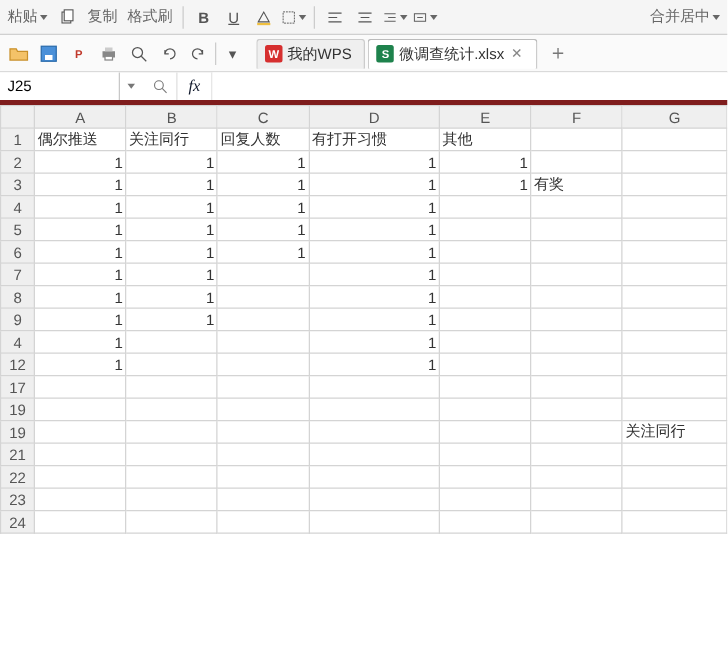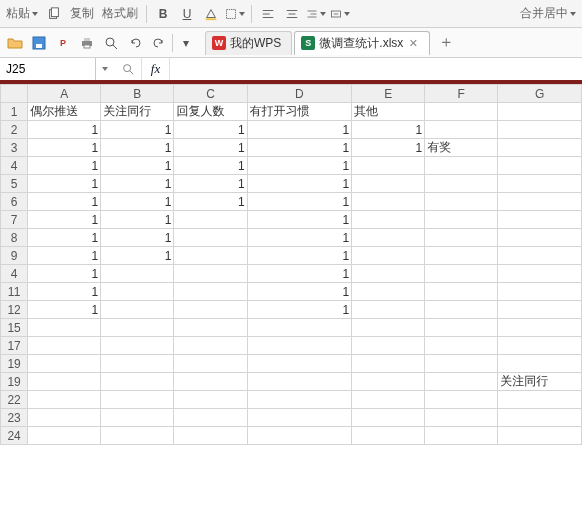--- a/index.html
+++ b/index.html
@@ -431,50 +431,30 @@
           <th class="rowhdr">4</th>
           <td>1</td>
           <td></td>
           <td></td>
           <td>1</td>
           <td></td>
           <td></td>
           <td></td>
         </tr>
         <tr>
-          <th class="rowhdr">11</th>
-          <td>1</td>
-          <td></td>
-          <td></td>
-          <td>1</td>
-          <td></td>
-          <td></td>
-          <td></td>
-        </tr>
-        <tr>
           <th class="rowhdr">12</th>
           <td>1</td>
           <td></td>
           <td></td>
           <td>1</td>
           <td></td>
           <td></td>
           <td></td>
         </tr>
         <tr>
-          <th class="rowhdr">15</th>
-          <td></td>
-          <td></td>
-          <td></td>
-          <td></td>
-          <td></td>
-          <td></td>
-          <td></td>
-        </tr>
-        <tr>
           <th class="rowhdr">17</th>
           <td></td>
           <td></td>
           <td></td>
           <td></td>
           <td></td>
           <td></td>
           <td></td>
         </tr>
         <tr>
@@ -489,20 +469,30 @@
         </tr>
         <tr>
           <th class="rowhdr">19</th>
           <td></td>
           <td></td>
           <td></td>
           <td></td>
           <td></td>
           <td></td>
           <td class="text">关注同行</td>
+        </tr>
+        <tr>
+          <th class="rowhdr">21</th>
+          <td></td>
+          <td></td>
+          <td></td>
+          <td></td>
+          <td></td>
+          <td></td>
+          <td></td>
         </tr>
         <tr>
           <th class="rowhdr">22</th>
           <td></td>
           <td></td>
           <td></td>
           <td></td>
           <td></td>
           <td></td>
           <td></td>

